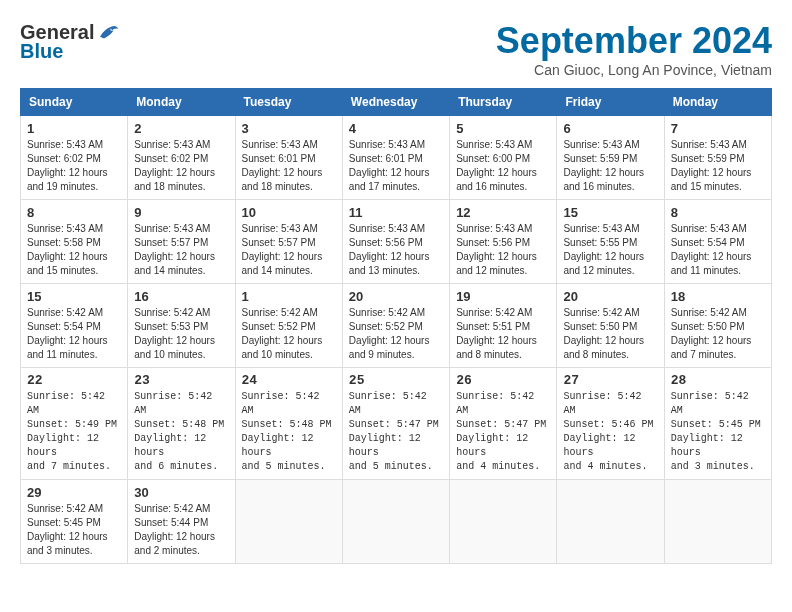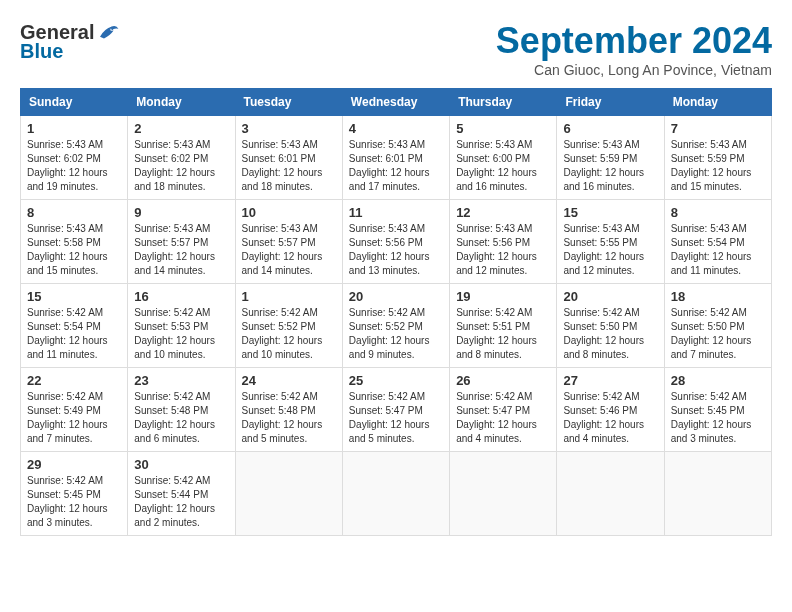--- a/index.html
+++ b/index.html
@@ -257,21 +257,21 @@
 and 8 minutes.</div>
         </td>
         <td>
           <span class="day-number">18</span>
           <div class="day-info" style="white-space: pre-line;">Sunrise: 5:42 AM
 Sunset: 5:50 PM
 Daylight: 12 hours
 and 7 minutes.</div>
         </td>
       </tr>
-      <tr style="background: rgb(240, 245, 251);">
+      <tr style="background: rgb(240, 245, 251); font-family: Liberation Mono, monospace;">
         <td>
           <span class="day-number">22</span>
           <div class="day-info" style="white-space: pre-line;">Sunrise: 5:42 AM
 Sunset: 5:49 PM
 Daylight: 12 hours
 and 7 minutes.</div>
         </td>
         <td>
           <span class="day-number">23</span>
           <div class="day-info" style="white-space: pre-line;">Sunrise: 5:42 AM

